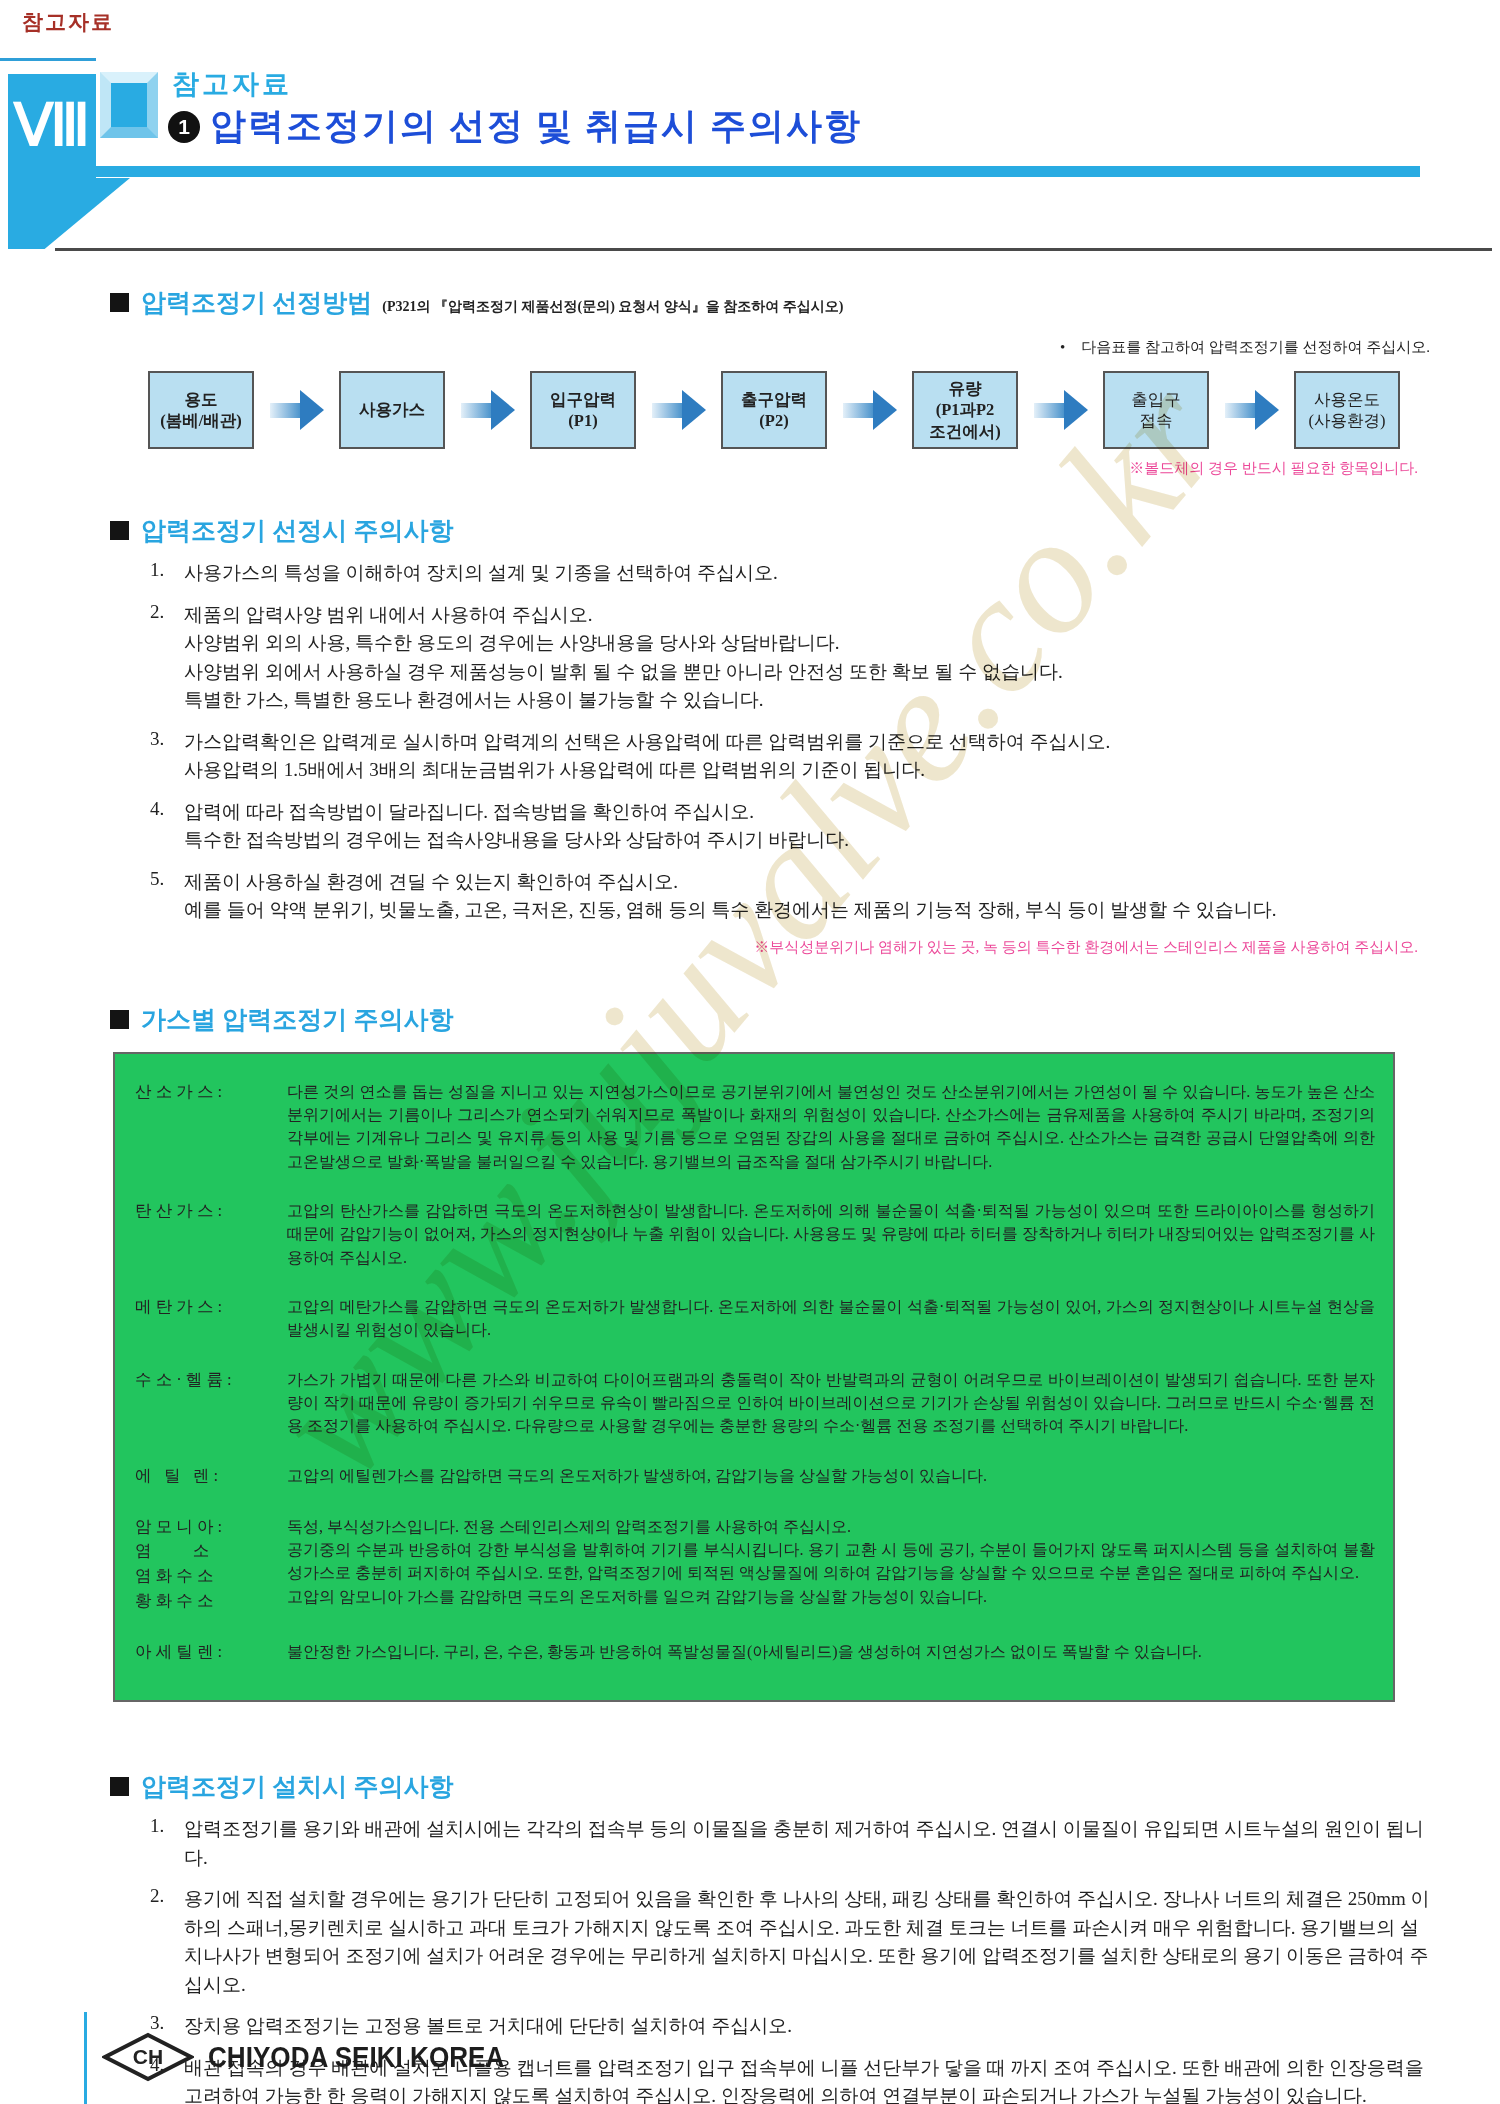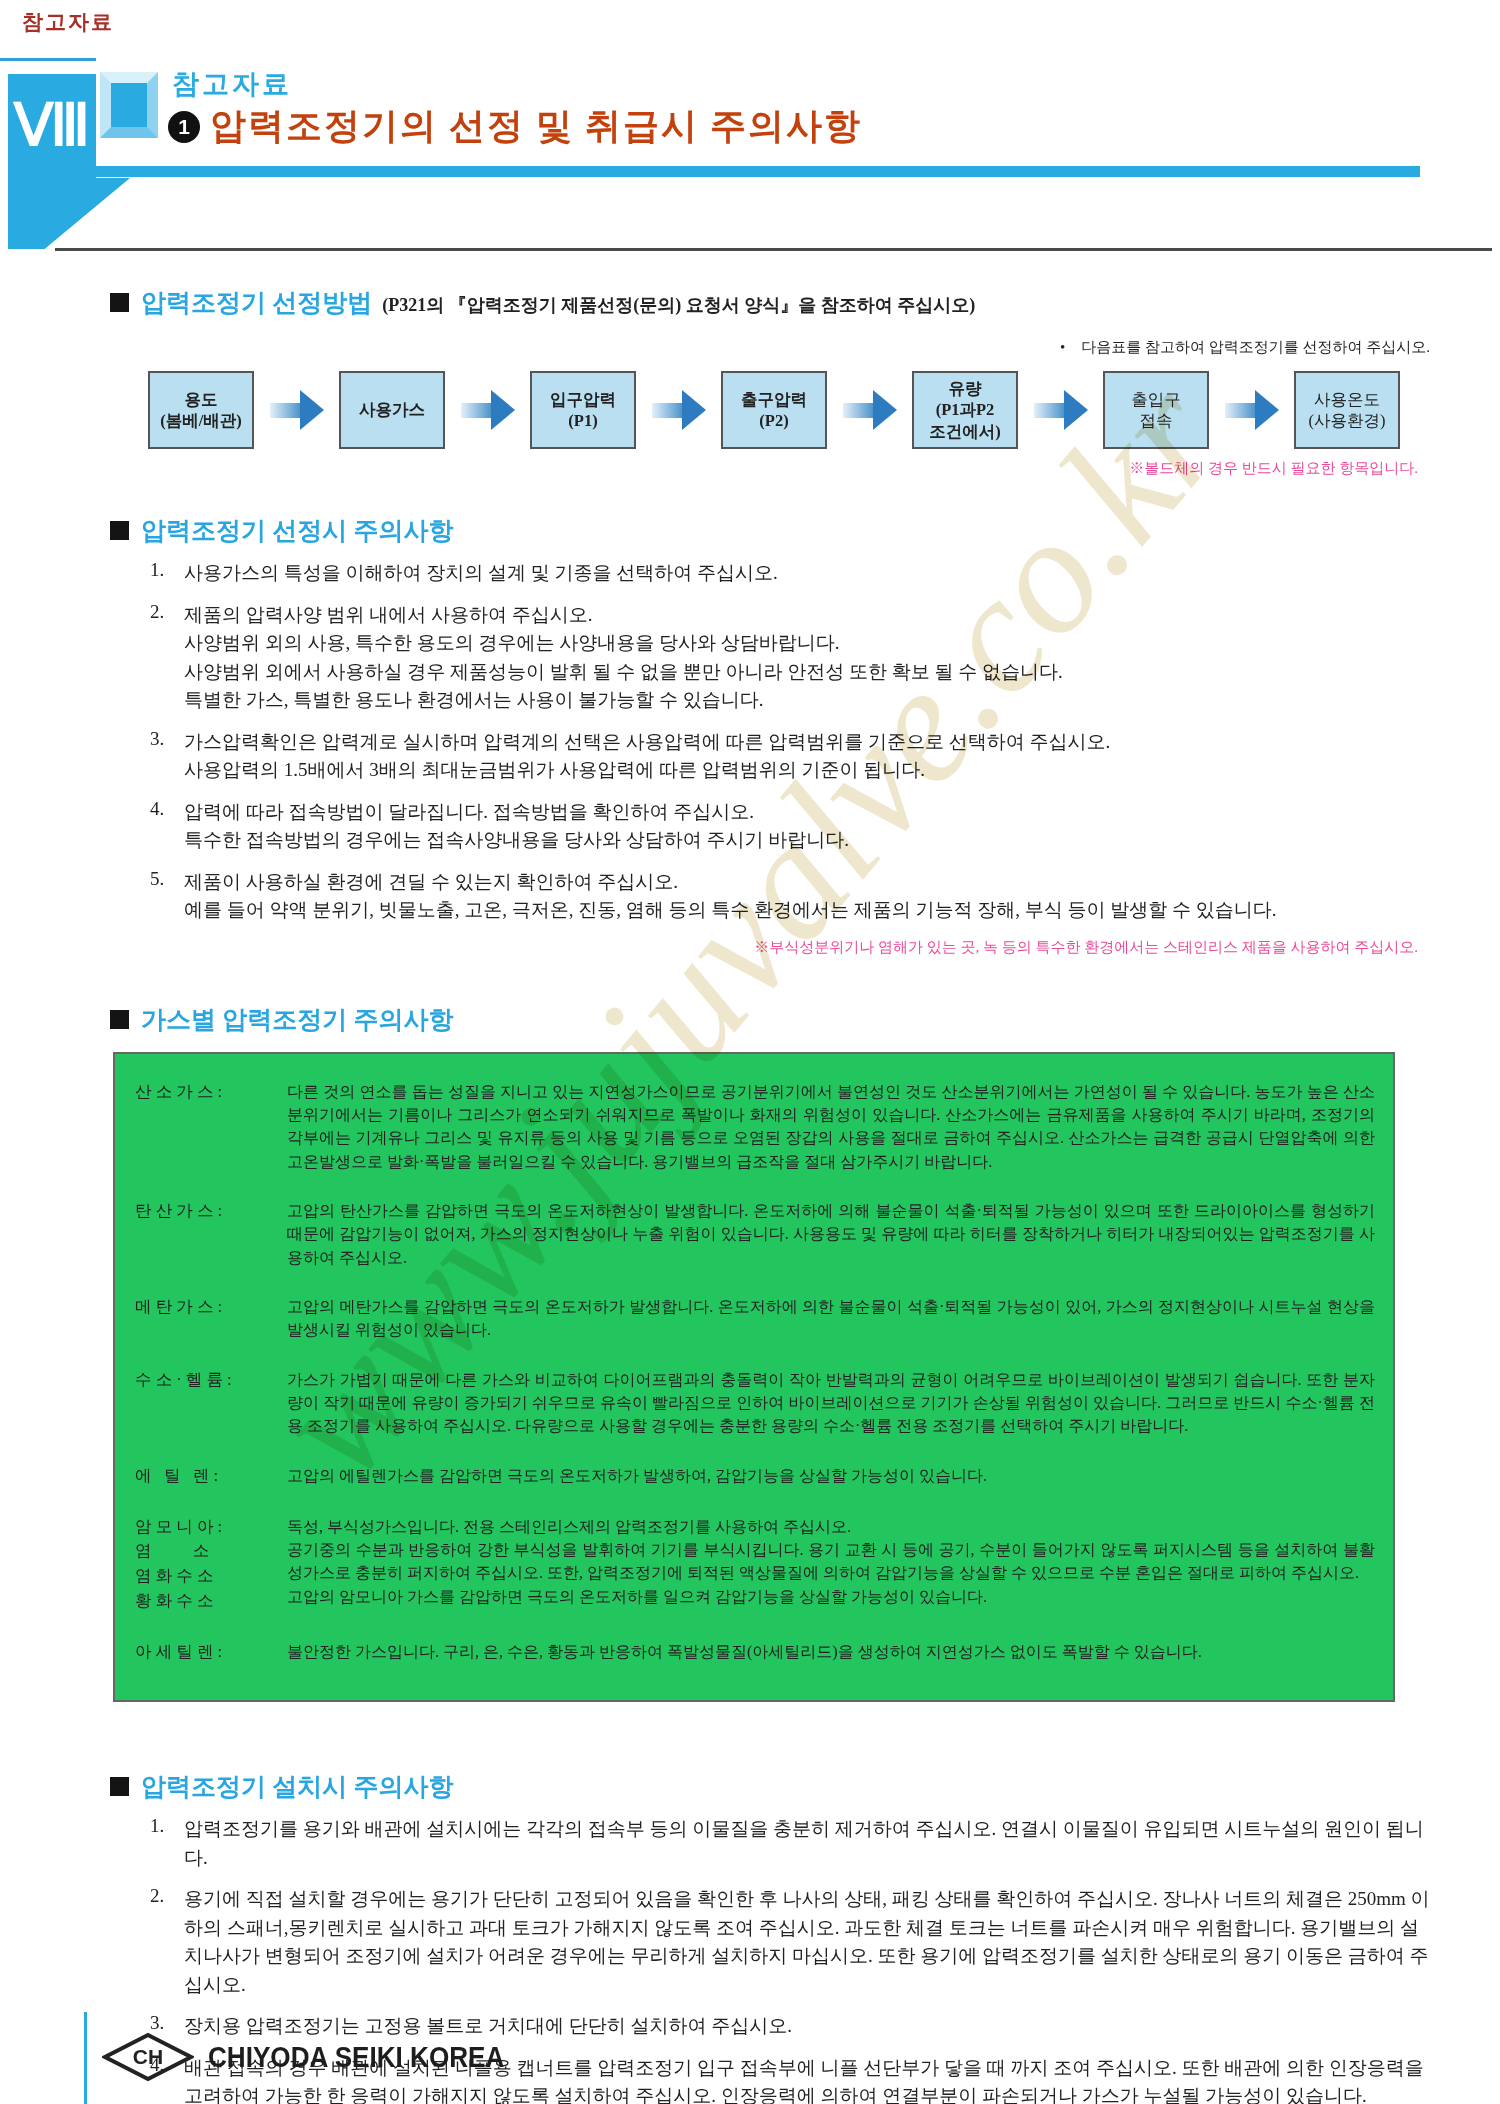--- a/index.html
+++ b/index.html
@@ -13,28 +13,28 @@
   .section-tab .roman{color:#fff;font-size:58px;font-weight:bold;font-family:"Liberation Serif",serif;line-height:1;}
   .tab-tail{position:absolute;left:8px;top:178px;width:122px;height:71px;background:#29abe2;
             clip-path:polygon(0 0,100% 0,30% 100%,0 100%);}
   
   .gem{position:absolute;left:100px;top:72px;width:58px;height:66px;background:#29abe2;
        border-top:11px solid #d9f1fb;border-left:11px solid #bfe6f6;border-right:11px solid #8fd2ef;border-bottom:11px solid #6ec4ea;box-sizing:border-box;}
   .eyebrow{position:absolute;left:172px;top:66px;font-size:27px;font-weight:bold;color:#29abe2;letter-spacing:3px;}
   .title-row{position:absolute;left:168px;top:102px;display:flex;align-items:center;gap:10px;}
   .num-badge{width:32px;height:32px;border-radius:50%;background:#111;color:#fff;display:flex;align-items:center;justify-content:center;
              font-size:21px;font-weight:bold;font-family:"Liberation Sans",sans-serif;flex:none;}
-  .page-title{font-size:36px;font-weight:bold;color:#c2410c;letter-spacing:2px;white-space:nowrap;}
+  .page-title{font-size:36px;font-weight:bold;color:#1d4ed8;letter-spacing:2px;white-space:nowrap;}
   .accent-bar{position:absolute;left:95px;top:166px;width:1325px;height:11px;background:#29abe2;}
   .header-rule{position:absolute;left:55px;top:248px;width:1437px;height:3px;background:#4a4a4a;}
   
   .content{position:absolute;left:0;top:0;width:1500px;padding:286px 70px 0 110px;box-sizing:border-box;z-index:2;}
   h2.sec{margin:0 0 12px 0;font-size:25px;font-weight:bold;color:#29a5e0;display:flex;align-items:baseline;}
   h2.sec .sq{width:19px;height:19px;background:#141414;display:inline-block;margin-right:12px;flex:none;align-self:center;}
-  h2.sec .suffix{color:#222;font-weight:bold;font-size:18px;margin-left:10px;letter-spacing:0;}
+  h2.sec .suffix{color:#222;font-weight:bold;font-size:14px;margin-left:10px;letter-spacing:0;}
   .bullet-line{margin:19px 0 14px 44px;font-size:15px;text-align:right;}
   .bullet-line .dot{margin-right:16px;}
   
   .flow{display:flex;align-items:center;justify-content:space-between;margin:4px 0 10px 38px;width:1252px;}
   .flow-box{width:106px;min-height:78px;background:#b9dff1;border:2px solid #555;box-sizing:border-box;
             display:flex;align-items:center;justify-content:center;text-align:center;
             font-size:16.5px;line-height:1.3;white-space:pre-line;padding:4px 2px;}
   .flow-box.req{font-weight:bold;}
   .flow-arrow{display:flex;align-items:center;flex:none;}
   .flow-arrow .tail{width:30px;height:15px;background:linear-gradient(to right,#e4f0f9,#4c94cc);}

